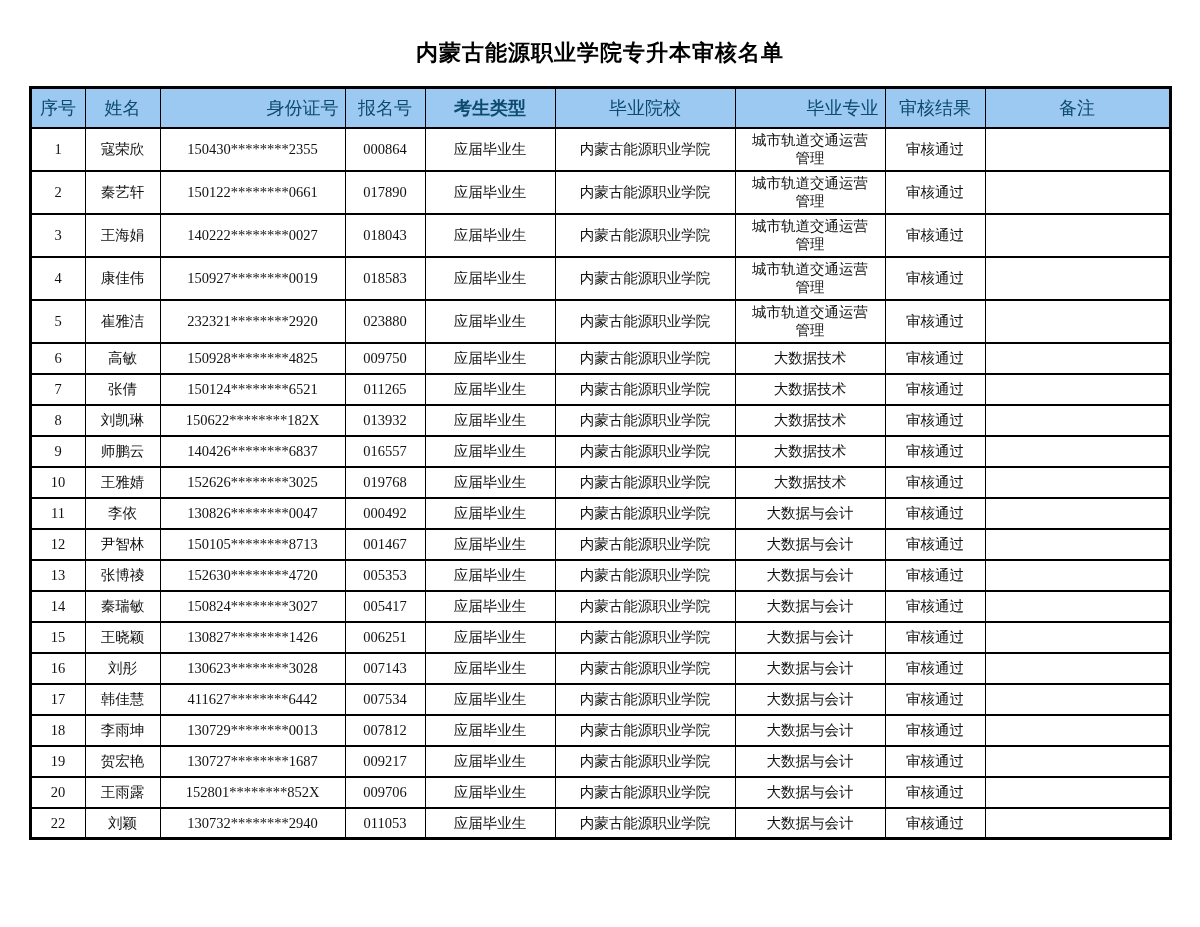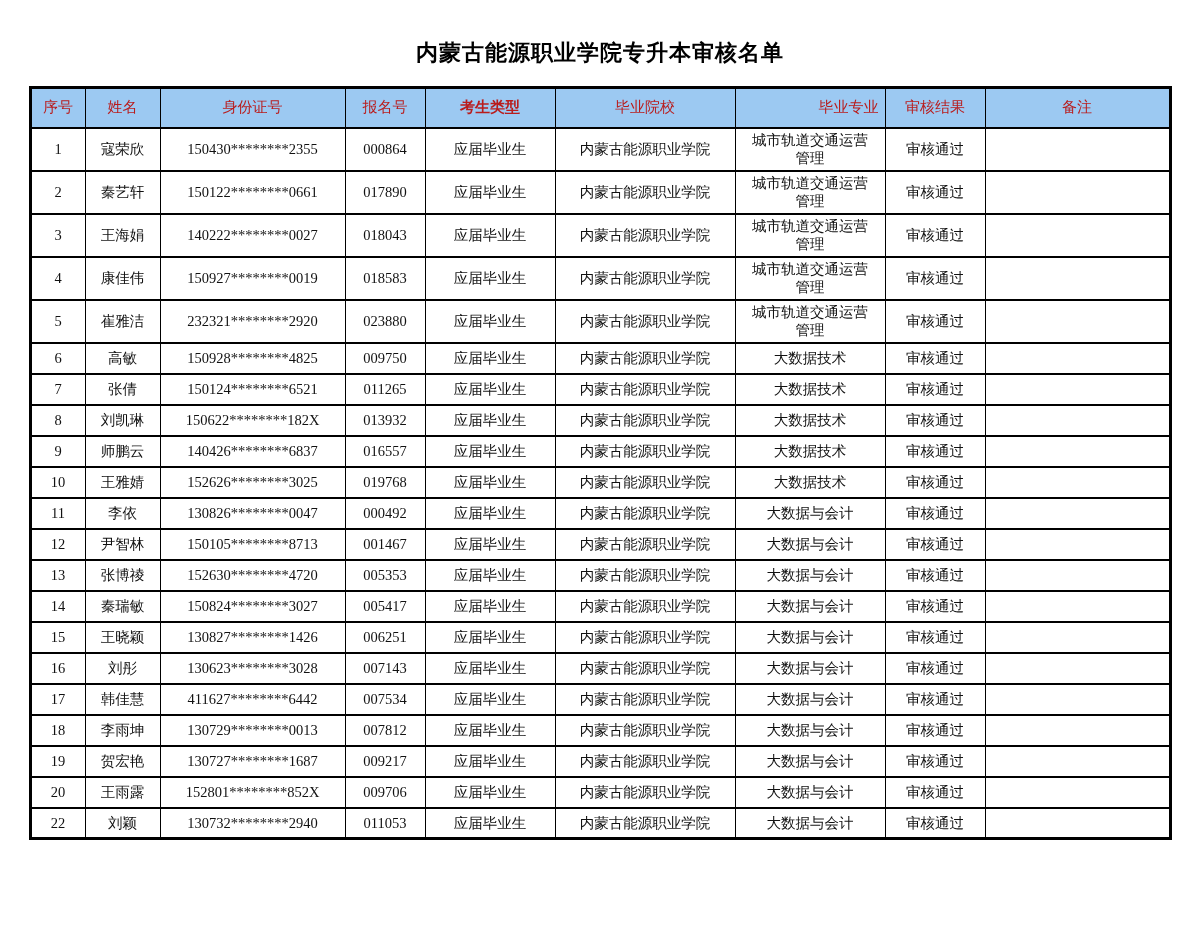--- a/index.html
+++ b/index.html
@@ -35,29 +35,29 @@
     vertical-align: middle;
     font-weight: normal;
     font-size: 14.5px;
     line-height: 1.25;
     padding: 2px 6px;
     overflow: hidden;
   }
   .audit-table thead tr { height: 40px; }
   .audit-table thead th {
     background: var(--header-bg, #9cc9f2);
-    font-size: 15px;
-    color: #b91c1c;
+    font-size: 18px;
+    color: #0c4a6e;
   }
   .audit-table tbody tr { height: 31px; }
   .audit-table tbody tr.tall { height: 43px; }
   
   .audit-table th:nth-child(1) { width: 55px; }
   .audit-table th:nth-child(2) { width: 75px; }
-  .audit-table th:nth-child(3) { width: 185px; }
+  .audit-table th:nth-child(3) { width: 185px; text-align: right; }
   .audit-table th:nth-child(4) { width: 80px; }
   .audit-table th:nth-child(5) { width: 130px; font-weight: bold; }
   .audit-table th:nth-child(6) { width: 180px; }
   .audit-table th:nth-child(7) { width: 150px; text-align: right; }
   .audit-table th:nth-child(8) { width: 100px; margin-left: 14px; }
   .audit-table th:nth-child(9) { width: 185px; }
   
   .audit-table td:nth-child(7) { padding: 2px 11px; }
 </style>
 </head>

